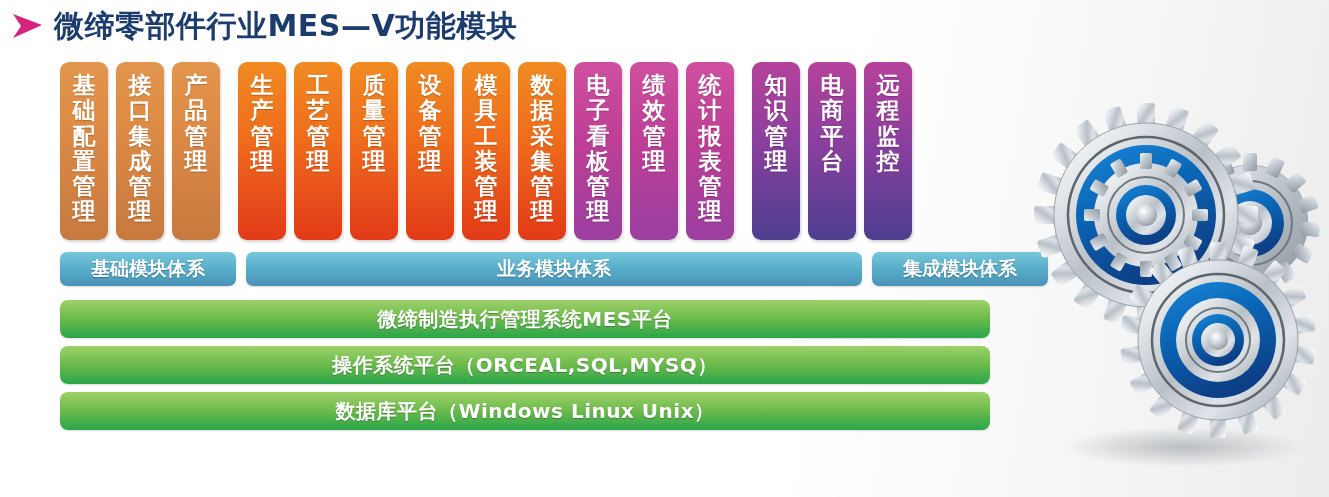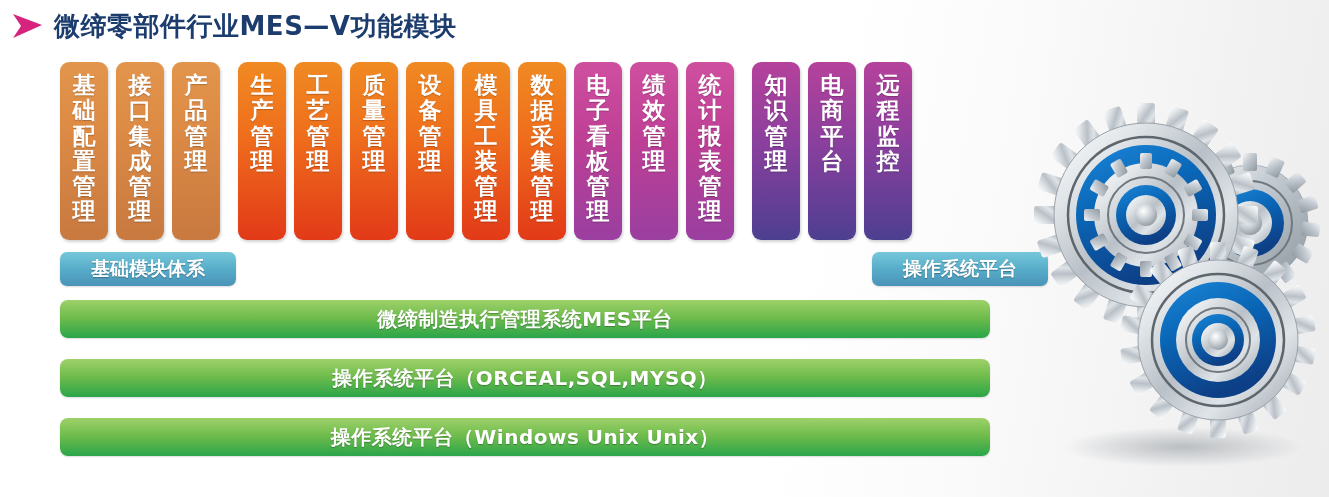--- a/index.html
+++ b/index.html
@@ -17,21 +17,21 @@
   
   #title-row{
     position:absolute;left:0;top:2px;height:48px;
     display:flex;align-items:center;
   }
   #arrow-icon{
     margin-left:8px;width:40px;height:34px;display:block;
   }
   #page-title{
     margin-left:6px;
-    font-size:26px;font-weight:bold;color:#1c3c6e;
+    font-size:30px;font-weight:bold;color:#1c3c6e;
     letter-spacing:.5px;white-space:nowrap;
     font-family:"DejaVu Sans","Liberation Sans",sans-serif;
   }
 
   
   #modules{
     position:absolute;left:60px;top:62px;
     width:930px;height:178px;
     display:flex;align-items:flex-start;
   }
@@ -70,21 +70,21 @@
   }
   #sysbar-0{left:0px;width:176px;}
   #sysbar-1{left:186px;width:616px;}
   #sysbar-2{left:812px;width:176px;}
 
   
   #platforms{
     position:absolute;left:60px;top:300px;width:930px;
   }
   .platbar{
-    height:38px;margin-bottom:21px;border-radius:8px;
+    height:38px;margin-bottom:8px;border-radius:8px;
     display:flex;align-items:center;justify-content:center;
     color:#ffffff;font-size:20px;font-weight:bold;
     text-shadow:0 1px 1px rgba(0,0,0,.28);
     background:linear-gradient(180deg,#9ed169 0%,#6dbb4b 48%,#2aa54a 100%);
     box-shadow:0 1px 2px rgba(0,0,0,.14);
     letter-spacing:.5px;
   }
 
   
   #gears{
@@ -203,27 +203,28 @@
       <div class="module m-pur">
         <span class="ch">远</span>
         <span class="ch">程</span>
         <span class="ch">监</span>
         <span class="ch">控</span>
       </div>
     </div>
 
   <div id="systems">
     <div class="sysbar" id="sysbar-0">基础模块体系</div>
-    <div class="sysbar" id="sysbar-2">操作系统平台</div>
+    <div class="sysbar" id="sysbar-1">业务模块体系</div>
+    <div class="sysbar" id="sysbar-2">集成模块体系</div>
   </div>
 
   <div id="platforms">
       <div class="platbar">微缔制造执行管理系统MES平台</div>
       <div class="platbar">操作系统平台（ORCEAL,SQL,MYSQ）</div>
-      <div class="platbar">操作系统平台（Windows Unix Unix）</div>
+      <div class="platbar">数据库平台（Windows Linux Unix）</div>
     </div>
 
   <svg id="gears" viewBox="0 0 300 390">
     <defs>
       <linearGradient id="metal" x1="0" y1="0" x2="1" y2="1">
         <stop offset="0%" stop-color="#ffffff"></stop>
         <stop offset="22%" stop-color="#e3e7ea"></stop>
         <stop offset="48%" stop-color="#b9c0c7"></stop>
         <stop offset="70%" stop-color="#dfe4e8"></stop>
         <stop offset="100%" stop-color="#9aa2aa"></stop>

